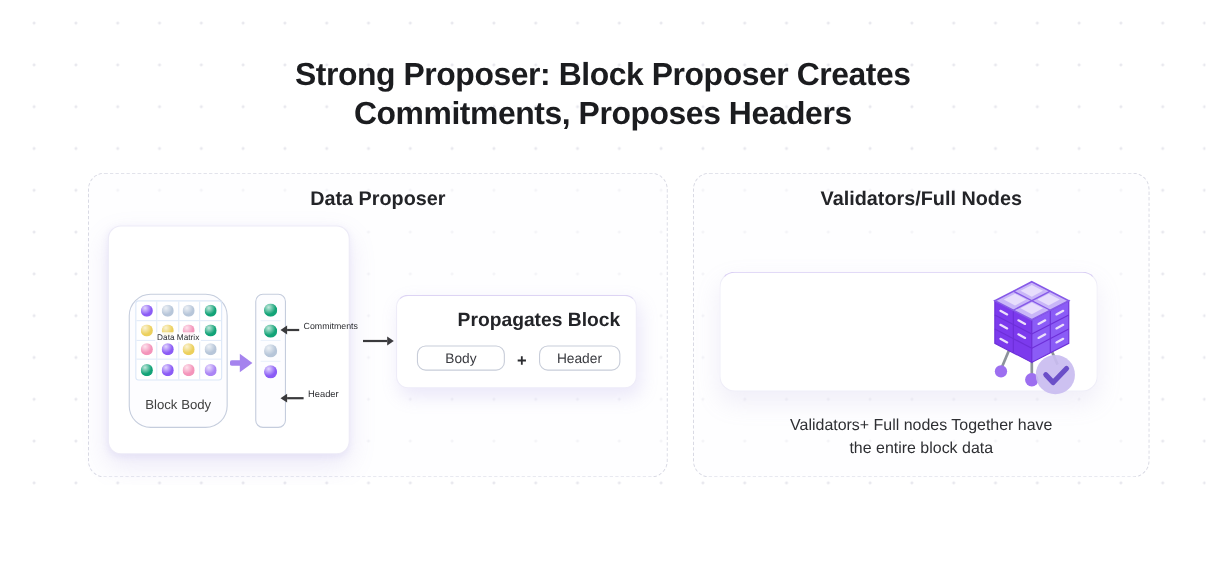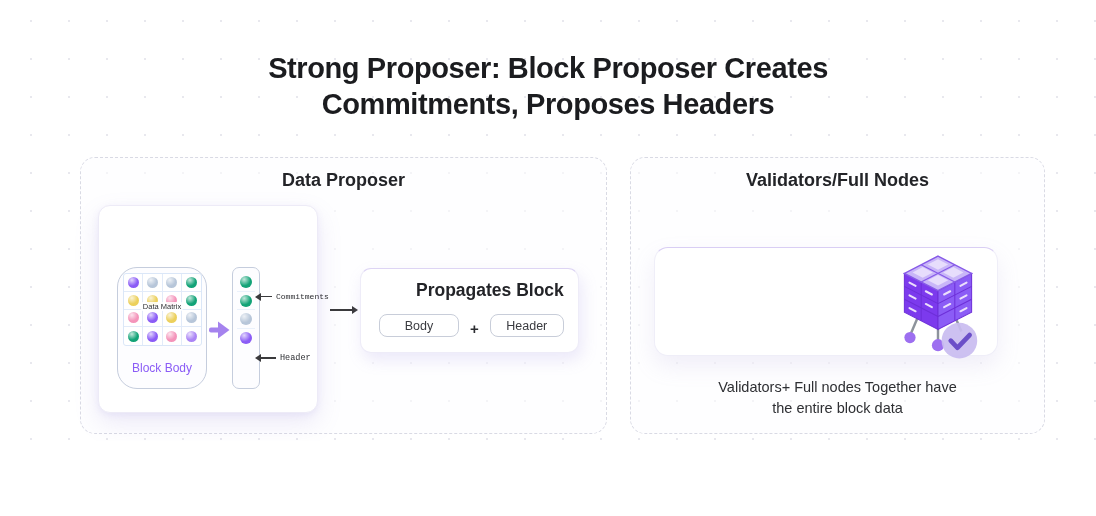--- a/index.html
+++ b/index.html
@@ -63,21 +63,21 @@
   .matrix-grid .cell:nth-child(n+13){ border-bottom: none; }
   .matrix-grid .dot { width: 11px; height: 11px; }
   .dot { display:block; border-radius: 50%; }
   .data-matrix-label {
     position: absolute; left: 50%; top: 34px; transform: translateX(-50%);
     font-size: 7.5px; color: #2e2f33; background: rgba(255,255,255,0.88);
     padding: 0 2px; border-radius: 2px; white-space: nowrap; z-index: 2;
   }
   .body-label {
     position: absolute; left: 0; right: 0; bottom: 13px;
-    text-align: center; font-size: 12px; color: #8b5cf6;
+    text-align: center; font-size: 12px; color: #404040;
   }
 
   .transform-arrow { position: absolute; left: 110px; top: 115px; }
 
   .header-strip {
     position: absolute; left: 133px; top: 61px; width: 28px; height: 122px;
     background: #fdfdff; border: 1px solid #c5cddd; border-radius: 7px;
     display: flex; flex-direction: column; padding-top: 5px;
   }
   .header-strip .cell {
@@ -97,22 +97,22 @@
   }
   .arr-line.head-right::after {
     content:""; position:absolute; right:-6px; top:-3.2px;
     border-left:6px solid #3a3a3c; border-top:4px solid transparent; border-bottom:4px solid transparent;
   }
   .arr-line.head-left::before {
     content:""; position:absolute; left:-6px; top:-3.2px;
     border-right:6px solid #3a3a3c; border-top:4px solid transparent; border-bottom:4px solid transparent;
   }
   .annotation {
-    position: absolute; display: flex; align-items: center; gap: 4px;
-    color: #2c2d31; white-space: nowrap; font-family: Liberation Mono, monospace;
+    position: absolute; display: flex; align-items: flex-end; gap: 4px;
+    color: #2c2d31; white-space: nowrap;
   }
   .anno-commitments { left: 261px; top: 292px; font-size: 8px; }
   .anno-header     { left: 261px; top: 353px; font-size: 8.5px; }
   .propagate-arrow { position: absolute; left: 330px; top: 309px; }
 
   
   .prop-card {
     position: absolute; left: 360px; top: 268px; width: 219px; height: 85px;
     background: #ffffff; border: 1px solid #eeecf8; border-top-color: #ddd4f4;
     border-radius: 11px;

